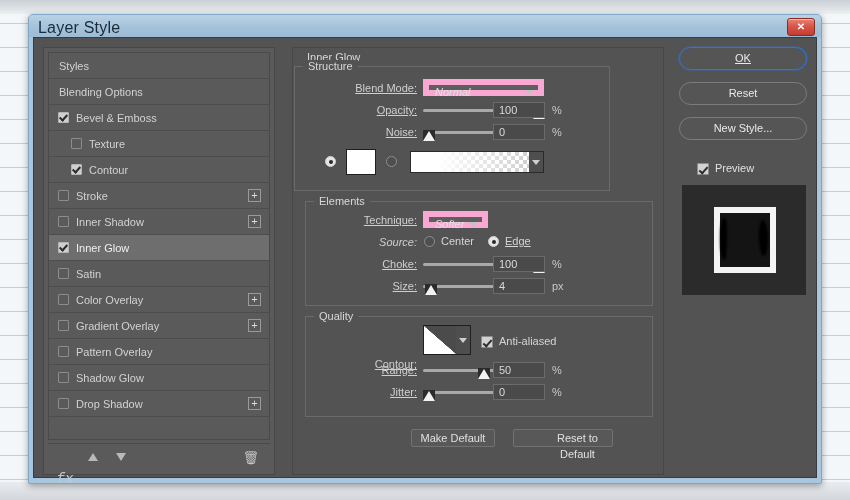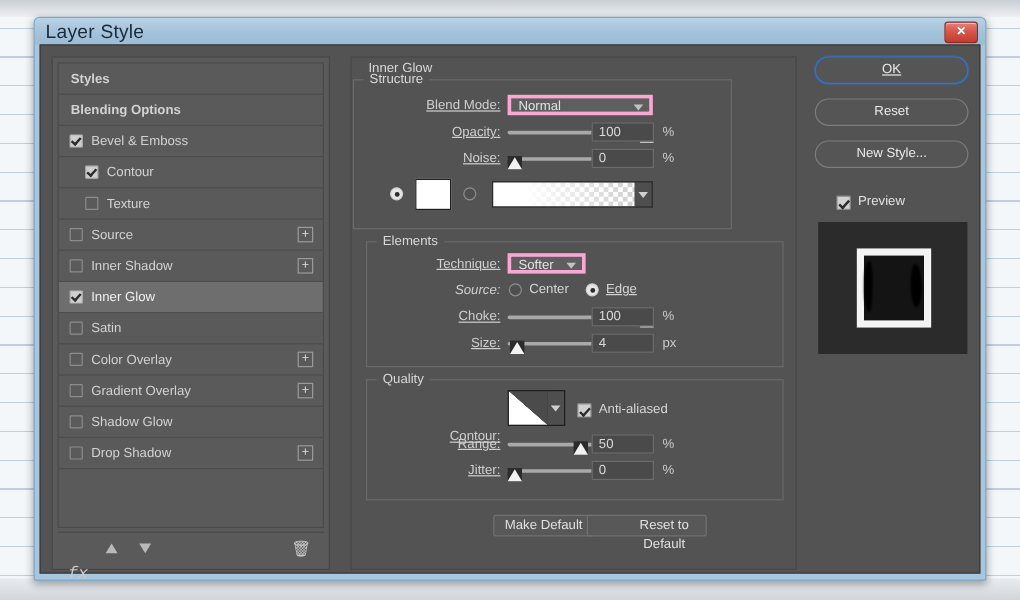--- a/index.html
+++ b/index.html
@@ -82,21 +82,21 @@
   .srow{
     position:relative;height:26px;
     border-bottom:1px solid #4d4d4d;
     display:flex;align-items:center;
     color:#d2d2d2;font-size:11px;
     box-sizing:border-box;
     cursor:default;
   }
   .srow.sel{background:#6e6e6e;color:#f0f0f0;}
   .srow .lbl{white-space:nowrap;}
-  .srow.plain .lbl{padding-left:10px;font-weight:bold;}
+  .srow.plain .lbl{padding-left:10px;}
   .srow .cb{
     width:11px;height:11px;margin-left:9px;margin-right:7px;flex:0 0 auto;
     border:1px solid #8c8c8c;background:#5a5a5a;border-radius:1px;
     box-sizing:border-box;position:relative;
   }
   .srow.indent .cb{margin-left:22px;}
   .srow .cb.on{background:#cfcfcf;border-color:#b5b5b5;}
   .srow .cb.on:after{
     content:"";position:absolute;left:2px;top:0px;
     width:3px;height:6px;border:solid #2c2c2c;
@@ -140,23 +140,24 @@
   }
   .rowlbl{
     position:absolute;color:#cfcfcf;font-size:11px;text-align:right;
     white-space:nowrap;
   }
   .ul1{text-decoration:underline;}
 
   
   .combo{
     position:absolute;height:17px;background:#5e5e5e;
-    border:3px solid #f9a8d4;box-sizing:border-box;
+    border:6px solid #f9a8d4;box-sizing:border-box;
     color:#e2e2e2;font-size:11px;line-height:15px;padding-left:6px;
     cursor:pointer;
+    font-style:italic;
   }
   .combo .cv{position:absolute;left:6px;top:0;}
   .combo .chev{
     position:absolute;right:5px;top:5px;width:0;height:0;
     border-left:4px solid transparent;border-right:4px solid transparent;
     border-top:5px solid #c2c2c2;
   }
 
   
   .numf{
@@ -306,30 +307,30 @@
               <span class="lbl">Styles</span>
             </div>
             <div class="srow plain">
               <span class="lbl">Blending Options</span>
             </div>
             <div class="srow">
               <span class="cb on"></span>
               <span class="lbl">Bevel &amp; Emboss</span>
             </div>
             <div class="srow indent">
+              <span class="cb"></span>
+              <span class="lbl">Texture</span>
+            </div>
+            <div class="srow indent">
               <span class="cb on"></span>
               <span class="lbl">Contour</span>
             </div>
-            <div class="srow indent">
-              <span class="cb"></span>
-              <span class="lbl">Texture</span>
-            </div>
-            <div class="srow">
-              <span class="cb"></span>
-              <span class="lbl">Source</span>
+            <div class="srow">
+              <span class="cb"></span>
+              <span class="lbl">Stroke</span>
               <span class="plusbtn">+</span>
             </div>
             <div class="srow">
               <span class="cb"></span>
               <span class="lbl">Inner Shadow</span>
               <span class="plusbtn">+</span>
             </div>
             <div class="srow sel">
               <span class="cb on"></span>
               <span class="lbl">Inner Glow</span>
@@ -340,20 +341,24 @@
             </div>
             <div class="srow">
               <span class="cb"></span>
               <span class="lbl">Color Overlay</span>
               <span class="plusbtn">+</span>
             </div>
             <div class="srow">
               <span class="cb"></span>
               <span class="lbl">Gradient Overlay</span>
               <span class="plusbtn">+</span>
+            </div>
+            <div class="srow">
+              <span class="cb"></span>
+              <span class="lbl">Pattern Overlay</span>
             </div>
             <div class="srow">
               <span class="cb"></span>
               <span class="lbl">Shadow Glow</span>
             </div>
             <div class="srow">
               <span class="cb"></span>
               <span class="lbl">Drop Shadow</span>
               <span class="plusbtn">+</span>
             </div>
@@ -459,21 +464,21 @@
 
         <div class="rowlbl ul1" style="left:0px;top:338px;width:124px;">Jitter:</div>
         <div class="slider" style="left:130px;top:339px;width:122px;">
           <div class="track"></div>
           <i class="thumb" id="th-jitter" style="left: 0px;"></i>
         </div>
         <div class="numf" style="left:200px;top:336px;">0</div>
         <div class="unit" style="left:259px;top:338px;">%</div>
 
         <div class="dbtn" style="left:118px;top:381px;width:84px;">Make Default</div>
-        <div class="dbtn" style="left:196px;top:381px;width:100px;padding-left:29px;">Reset to Default</div>
+        <div class="dbtn" style="left:220px;top:381px;width:100px;padding-left:29px;">Reset to Default</div>
       </div>
 
       <div class="right">
         <div class="rbtn primary" style="top:0px;">OK</div>
         <div class="rbtn" style="top:35px;">Reset</div>
         <div class="rbtn" style="top:70px;">New Style...</div>
 
         <div class="preview-wrap">
           <div class="chk prev-chk"></div>
           <div class="prev-lbl">Preview</div>

